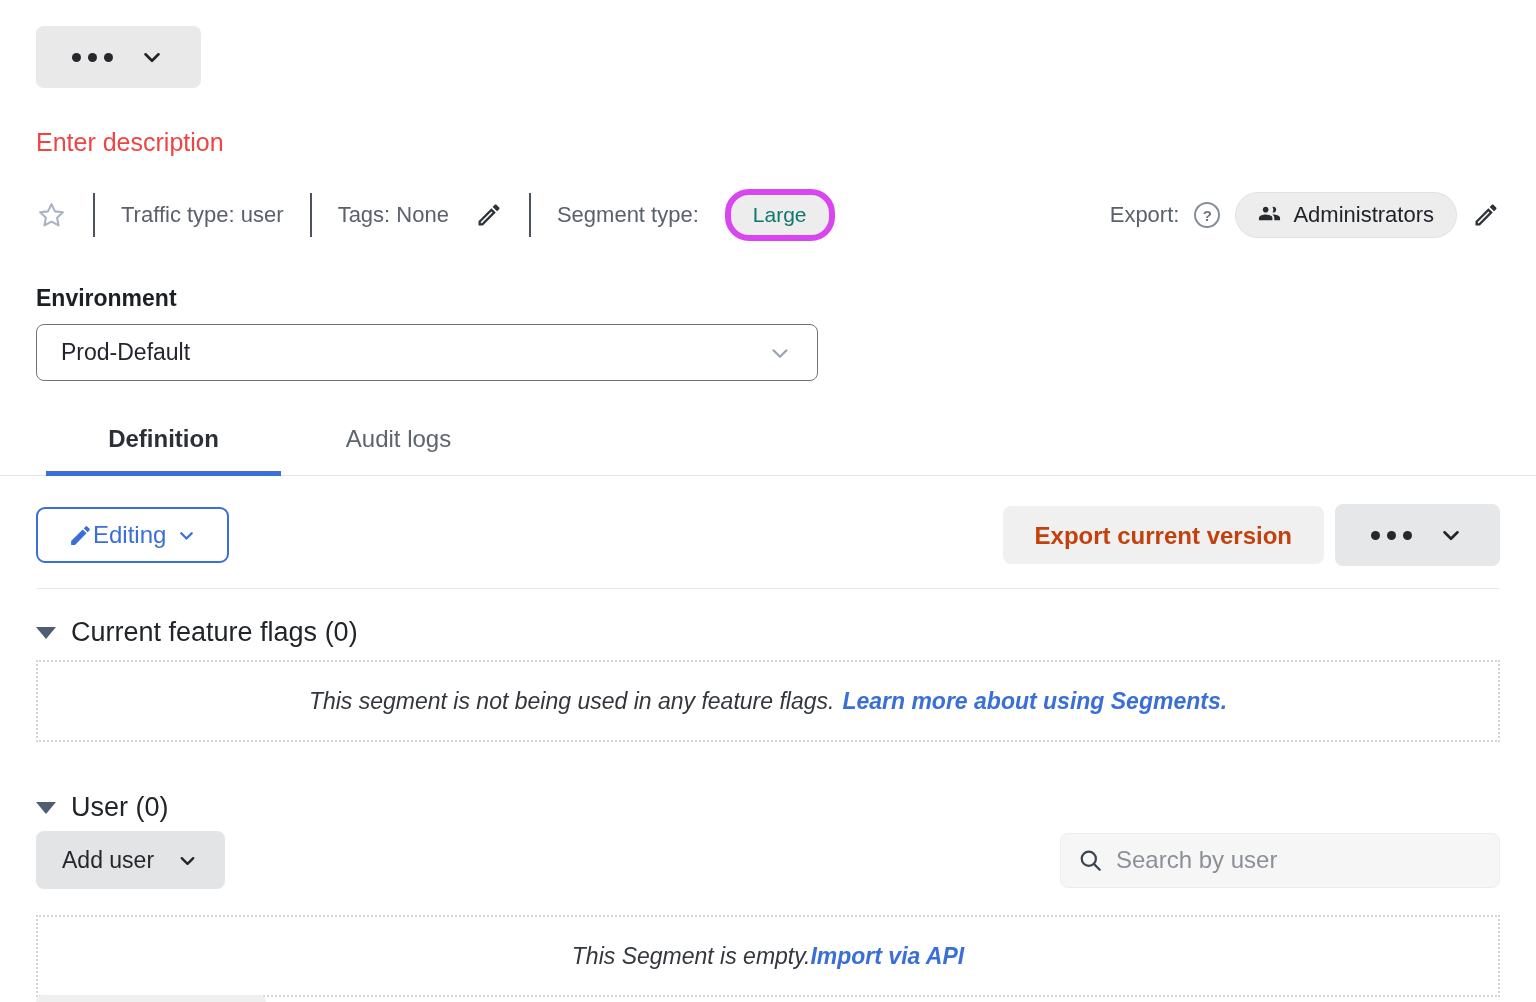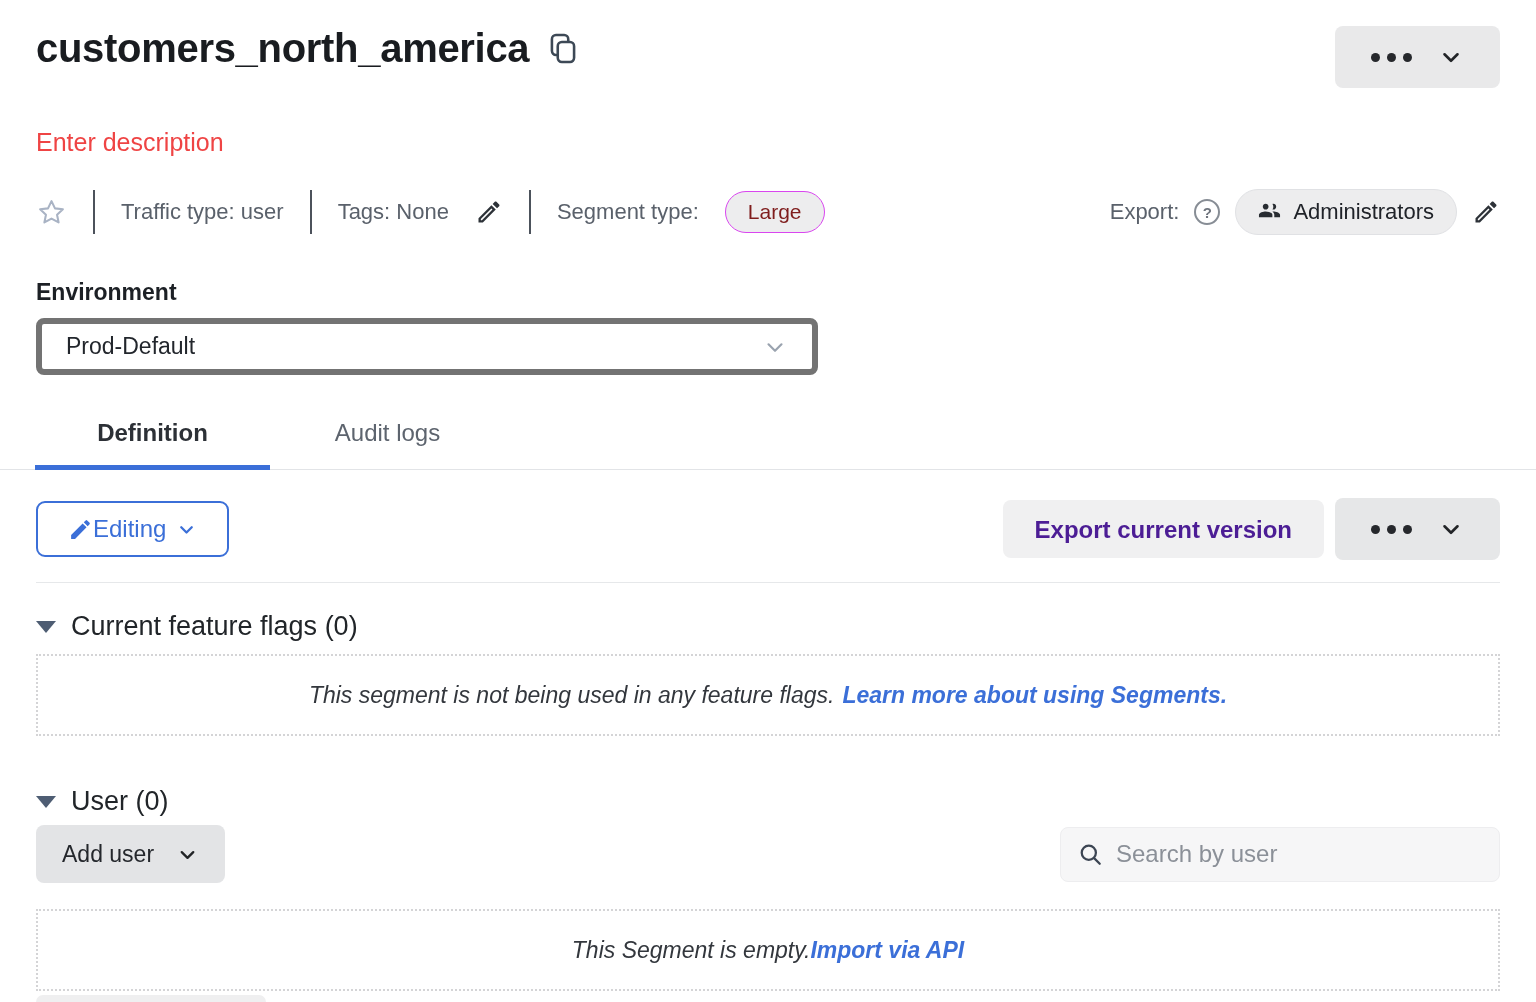--- a/index.html
+++ b/index.html
@@ -24,61 +24,61 @@
   .dots i { width:9px; height:9px; border-radius:50%; background:#26282c; }
 
   .description { margin-top:40px; font-size:25px; color:#ef4444; cursor:text; }
 
   
   .meta-row { margin-top:32px; display:flex; align-items:center; }
   .meta-left { display:flex; align-items:center; gap:26px; }
   .vdiv { width:2px; height:44px; background:#4c525b; }
   .meta-text { font-size:22px; color:#5a616b; }
   .pill {
-    background:#ededee; border:1px solid #d946ef; border-radius:24px;
-    padding:8px 22px; font-size:21px; color:#7f1d1d;
+    background:#ededee; border:6px solid #d946ef; border-radius:24px;
+    padding:8px 22px; font-size:21px; color:#0f766e;
   }
   .meta-right { margin-left:auto; display:flex; align-items:center; gap:15px; }
   .qcircle {
     width:26px; height:26px; border-radius:50%; border:2px solid #878d95; color:#6e747d;
     font-size:15px; font-weight:600; display:flex; align-items:center; justify-content:center; cursor:default;
   }
   .owners-pill {
     display:flex; align-items:flex-start; gap:12px; background:#ededee; border:1px solid #e0e1e4;
     border-radius:26px; padding:9px 22px; font-size:22px; color:#202329; cursor:pointer;
   }
 
   
   .env-label { margin-top:44px; font-size:23px; font-weight:700; color:#1c2025; }
   .env-select {
-    margin-top:12px; width:782px; height:57px; border:6px solid #737373; border-radius:8px;
+    margin-top:12px; width:782px; height:57px; border:1px solid #737373; border-radius:8px;
     background:#fff; display:flex; align-items:center; justify-content:space-between;
     padding:0 24px; font-size:23px; color:#22262c; cursor:pointer;
   }
 
   
-  .tabs-wrap { margin:36px -36px 0; border-bottom:1px solid #e2e4e7; display:flex; padding-left:35px; }
+  .tabs-wrap { margin:36px -36px 0; border-bottom:1px solid #e2e4e7; display:flex; padding-left:46px; }
   .tab {
     width:235px; text-align:center; padding:8px 0 22px; font-size:24px; font-weight:500;
     color:#5d646e; position:relative; cursor:pointer;
   }
   .tab.active { color:#2c3036; font-weight:700; }
   .tab.active::after { content:""; position:absolute; left:0; right:0; bottom:-1px; height:5px; background:#3b6fd8; }
 
   
   .toolbar { margin-top:28px; display:flex; align-items:center; }
   .editing-btn {
     height:56px; border:2px solid #3b6fd8; border-radius:9px; background:#fff;
     display:flex; align-items:center; padding:0 30px;
     font-size:24px; color:#3b6fd8; font-family:inherit; cursor:pointer;
   }
   .editing-btn .chev { margin-left:10px; display:flex; }
   .toolbar-right { margin-left:auto; display:flex; align-items:center; gap:11px; }
   .export-btn {
-    height:58px; background:#f0f0f1; color:#4c1d95; border:none; border-radius:8px;
+    height:58px; background:#f0f0f1; color:#c2410c; border:none; border-radius:8px;
     font-size:24px; font-weight:600; padding:16px 32px; font-family:inherit; cursor:default;
   }
   .more-btn.small { background:#e6e7e8; }
 
   .hr { margin-top:22px; height:1px; background:#e6e8ea; }
 
   
   .section-header {
     margin-top:28px; display:flex; align-items:center; gap:15px;
     font-size:27px; color:#212529; cursor:pointer;
@@ -117,31 +117,20 @@
   .dotted-box.second { margin-top:26px; }
 
   .cutoff { position:absolute; bottom:0; left:36px; width:230px; height:7px; background:#efeff0; border-radius:8px 8px 0 0; }
 </style>
 </head>
 <body>
 
 <div class="page">
 
   <div class="header-row">
-    <div class="title-wrap">
-      <h1 class="title">customers_north_america</h1>
-      <button class="icon-btn">
-        <span style="display:flex;">
-          <svg width="28" height="33" viewBox="0 0 24 28">
-            <rect x="2.5" y="2.5" width="14" height="17" rx="3.5" fill="none" stroke="#3d4956" stroke-width="2.2"></rect>
-            <rect x="7.5" y="8.5" width="14" height="17" rx="3.5" fill="#ffffff" stroke="#3d4956" stroke-width="2.2"></rect>
-          </svg>
-        </span>
-      </button>
-    </div>
     <button class="more-btn">
       <span class="dots">
           <i></i>
           <i></i>
           <i></i>
         </span>
       <span style="display:flex;">
         <svg width="26" height="26" viewBox="0 0 24 24">
             <path d="M6 9.5l6 6 6-6" fill="none" stroke="#222427" stroke-width="2.4" stroke-linecap="round" stroke-linejoin="round"></path>
           </svg>

